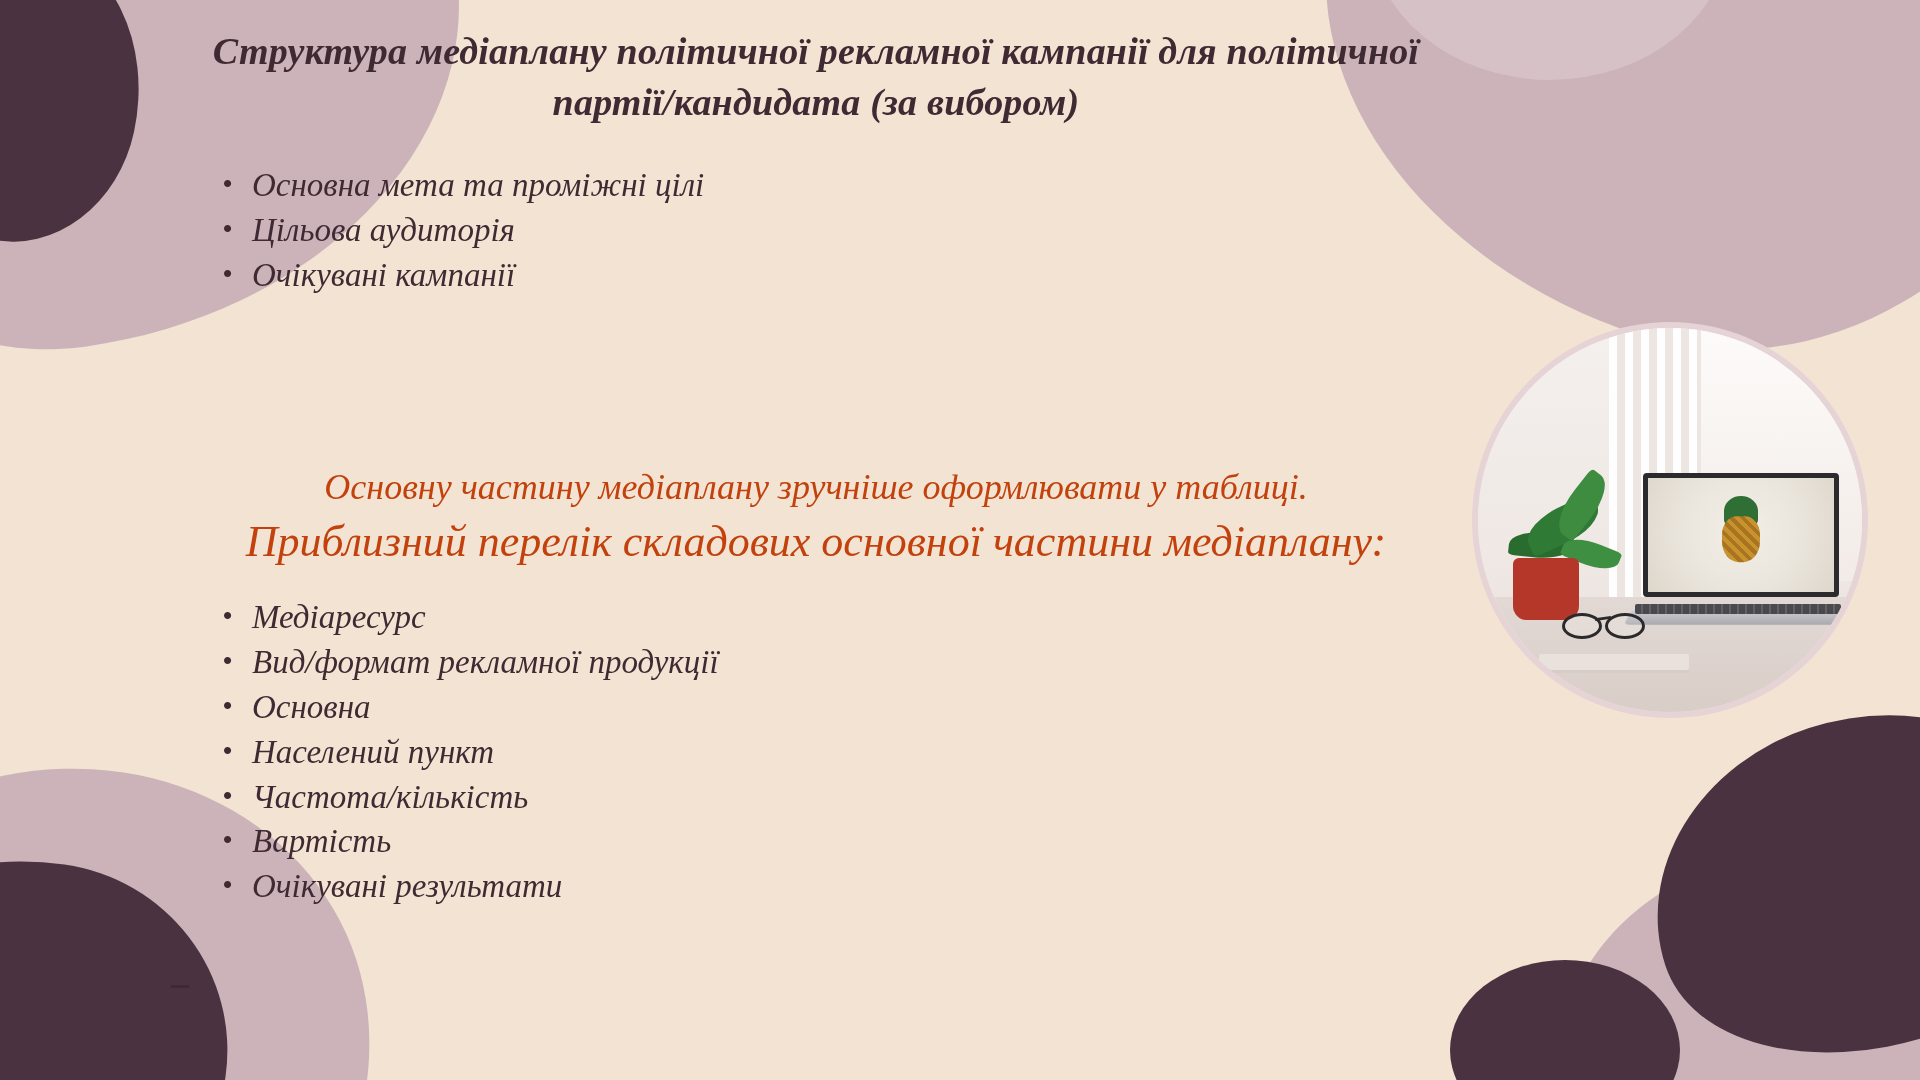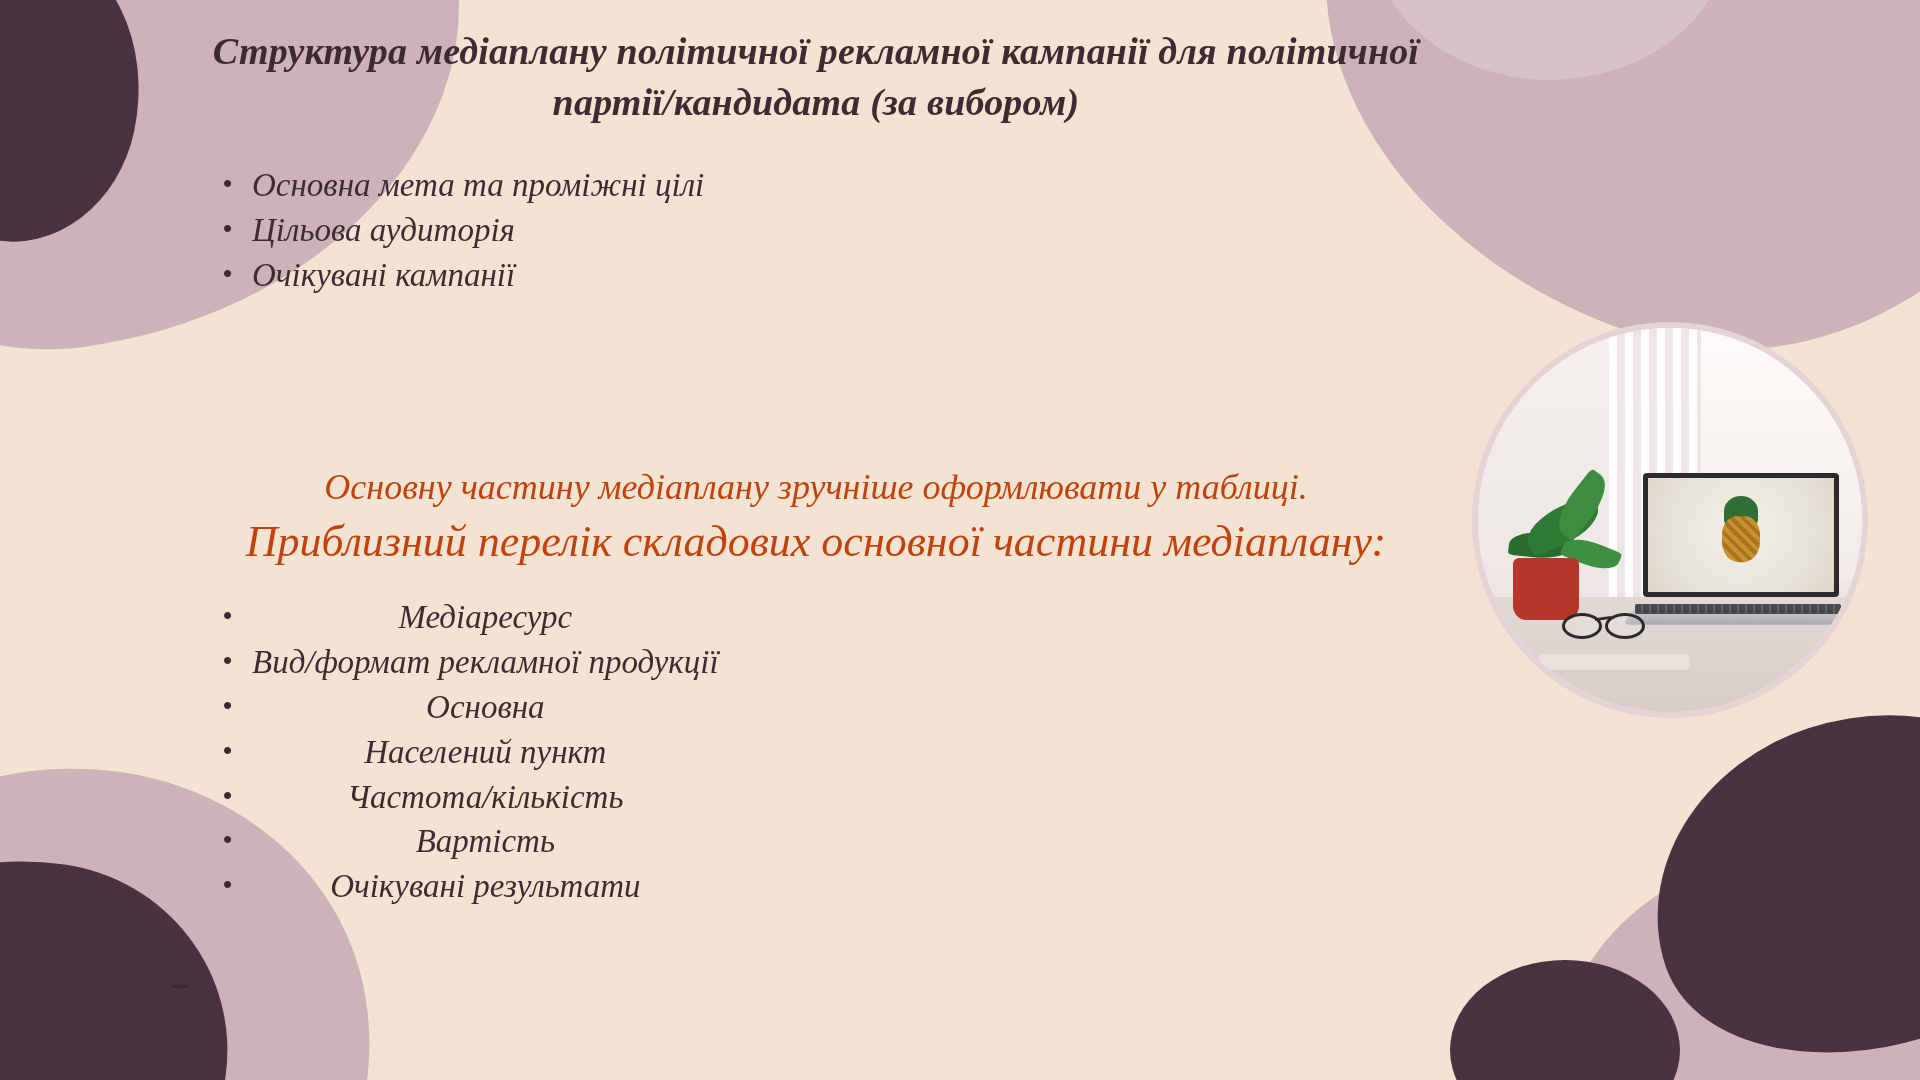--- a/index.html
+++ b/index.html
@@ -178,21 +178,21 @@
     line-height: 1.34;
   }
   .mid-line2 {
     text-align: center;
     font-size: 44px;
     font-style: italic;
     line-height: 1.34;
     margin-top: 2px;
   }
 
-  #list-bottom { left: 190px; top: 595px; text-align: center; }
+  #list-bottom { left: 190px; top: 595px; }
 
   .dash {
     position: absolute;
     left: 155px;
     top: 985px;
     width: 18px;
     height: 3px;
     background: #3f2a33;
   }
 

